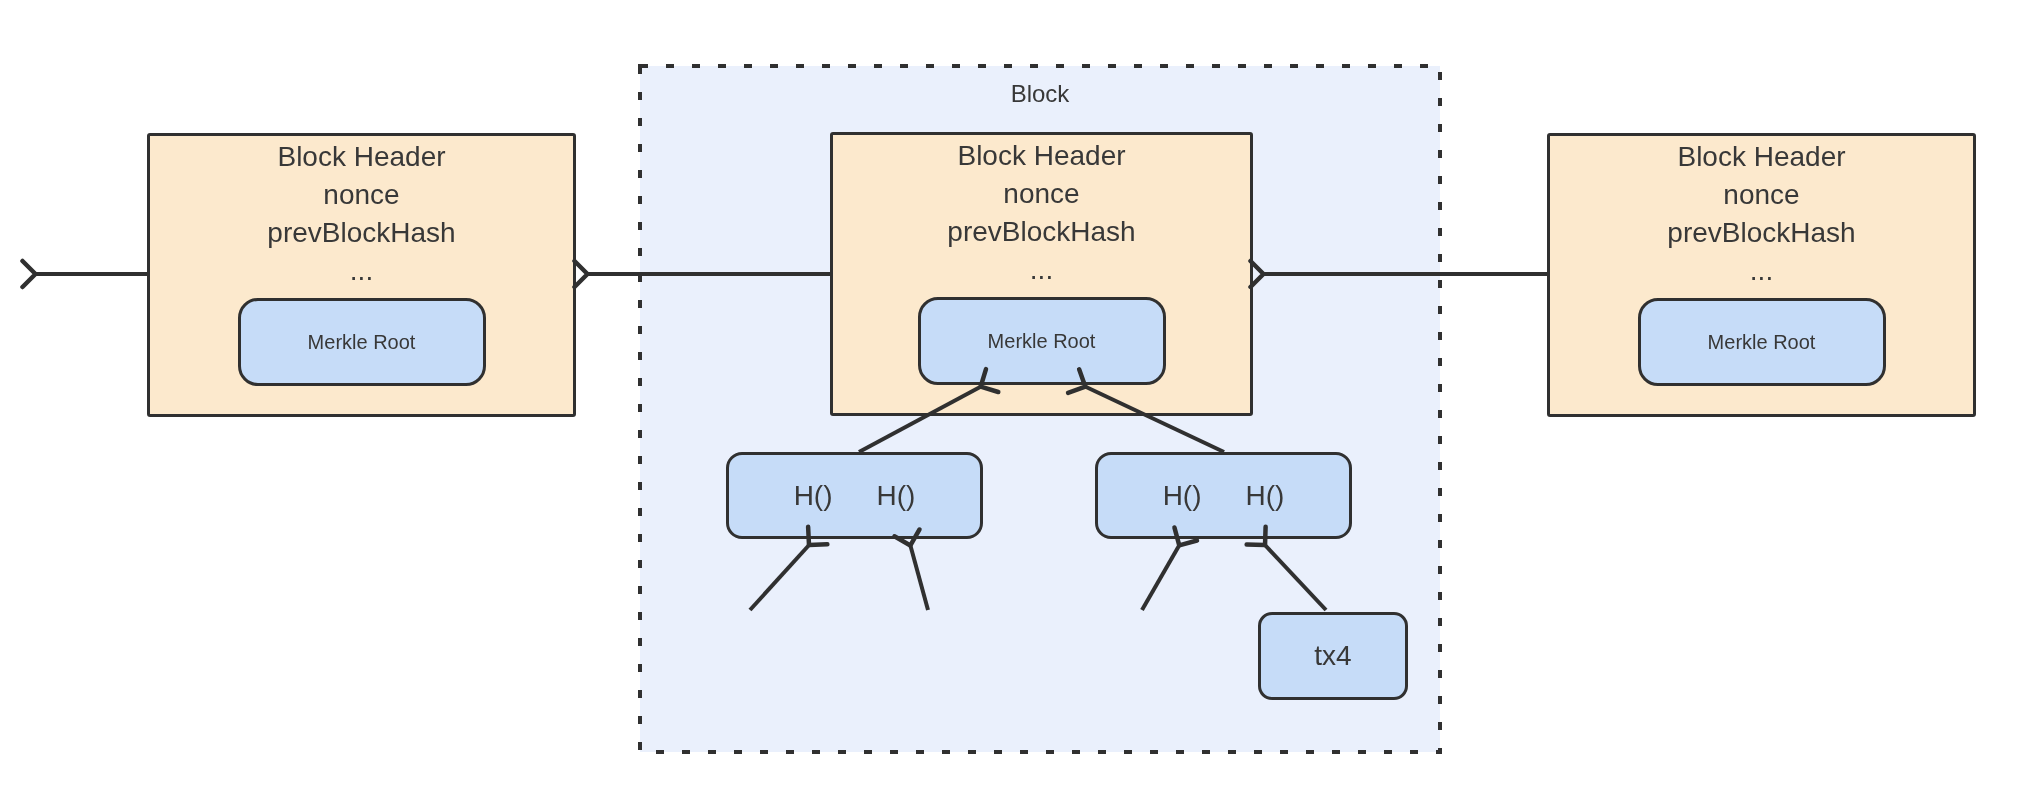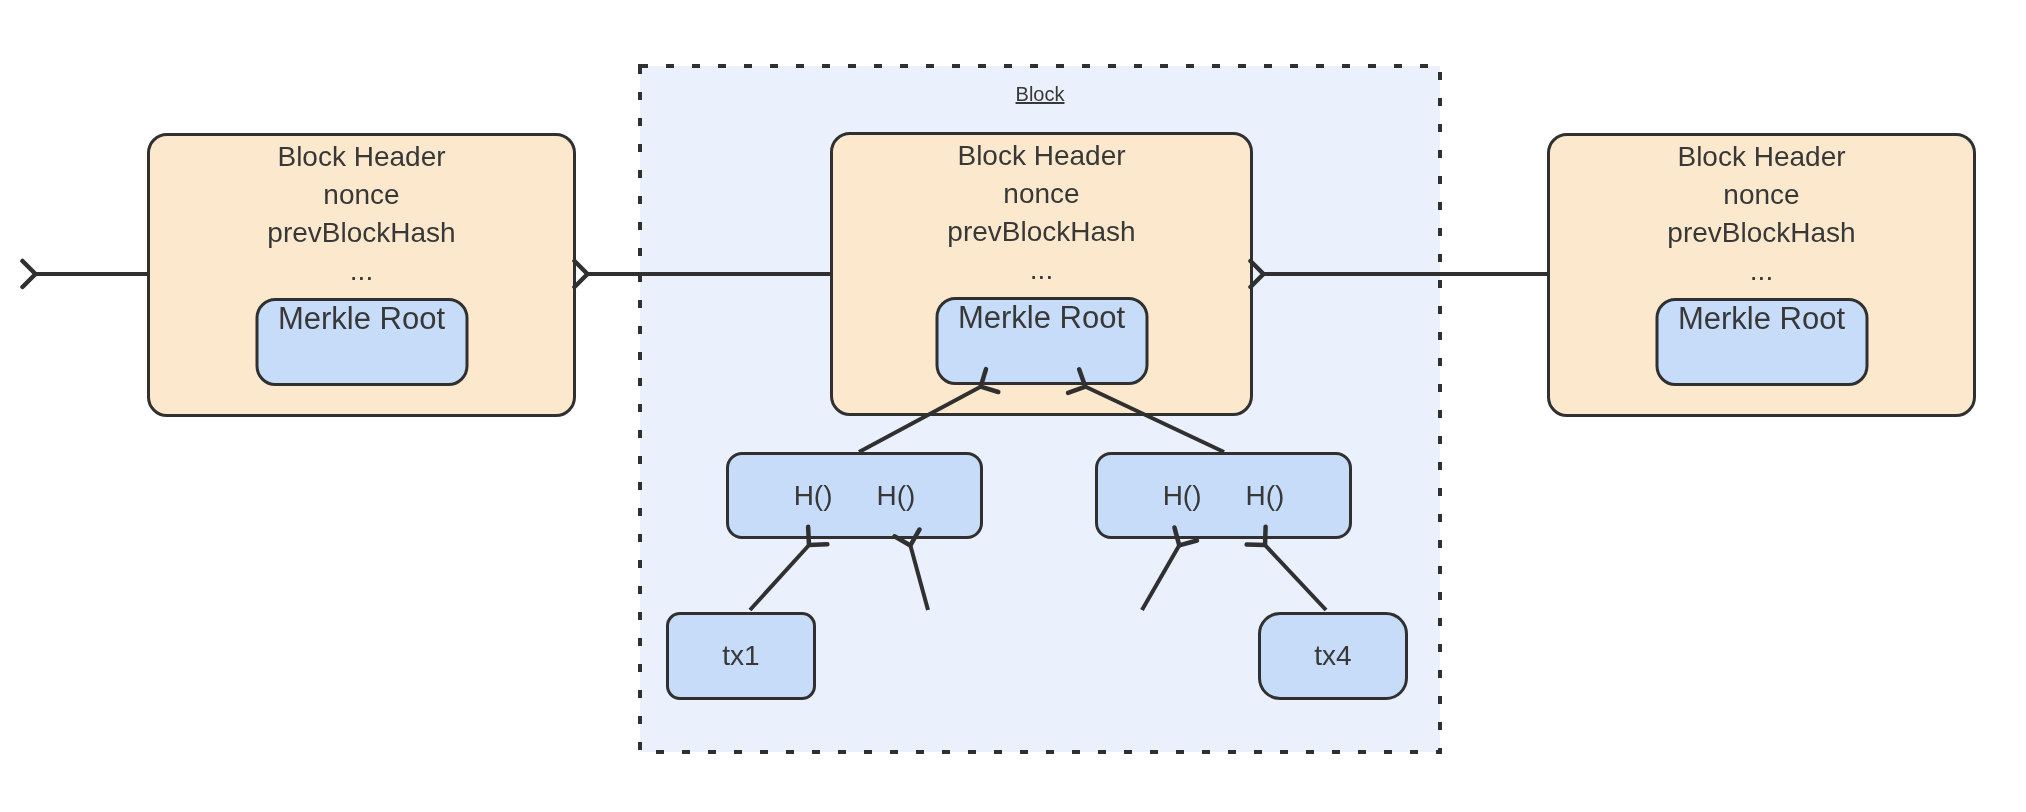--- a/index.html
+++ b/index.html
@@ -4,39 +4,39 @@
 <style>
   html,body{margin:0;padding:0;background:#fff;}
   .canvas{
     position:relative;width:2026px;height:812px;overflow:hidden;
     background:var(--background,#ffffff);
     font-family:"Liberation Sans",sans-serif;
     color:var(--text,#383838);
   }
   svg.layer{position:absolute;left:0;top:0;pointer-events:none;}
   .box{position:absolute;border:3.5px solid var(--stroke,#333);box-sizing:border-box;}
-  .block{background:var(--header_fill,#fce9cd);border-radius:20px;}
+  .block{background:var(--header_fill,#fce9cd);border-radius:3px;}
   .block-title{position:absolute;left:0;right:0;top:2px;text-align:center;font-size:28px;line-height:38px;}
   .merkle{
     position:absolute;left:50%;transform:translateX(-50%);top:162px;
-    width:213px;height:88px;background:var(--node_fill,#c6dcf8);
+    width:248px;height:88px;background:var(--node_fill,#c6dcf8);
     border:3.5px solid var(--stroke,#333);border-radius:20px;box-sizing:border-box;
-    display:flex;align-items:flex-start;justify-content:center;font-size:31px;
+    display:flex;align-items:center;justify-content:center;font-size:20px;
   }
   .hash{
     background:var(--node_fill,#c6dcf8);border-radius:16px;
     display:flex;align-items:center;justify-content:center;gap:44px;font-size:28px;
   }
   .tx{
     background:var(--node_fill,#c6dcf8);border-radius:14px;
     display:flex;align-items:center;justify-content:center;font-size:28px;
   }
   .container-label{
     position:absolute;left:638px;top:78px;width:804px;height:32px;
-    text-align:center;font-size:20px;line-height:32px;text-decoration:underline;
+    text-align:center;font-size:24px;line-height:32px;
   }
   .container-rect{
     fill:var(--container_fill,#eaf0fc);
     stroke:var(--stroke,#333);stroke-width:4;stroke-dasharray:8 18;
   }
   .arrow{
     stroke:var(--stroke,#333);stroke-width:4;fill:none;
     marker-end:url(#arrowhead);
   }
   .arrowhead-path{stroke:var(--stroke,#333);stroke-width:4.5;fill:none;stroke-linecap:round;stroke-linejoin:round;}
@@ -90,24 +90,21 @@
 
   <div class="box hash" style="left:726px;top:452px;width:257px;height:87px;">
     <span>H()</span>
     <span>H()</span>
   </div>
   <div class="box hash" style="left:1095px;top:452px;width:257px;height:87px;">
     <span>H()</span>
     <span>H()</span>
   </div>
 
-  <div class="box tx" style="left:666px;top:612px;width:150px;height:88px;">
-    <span>tx1</span>
-  </div>
-  <div class="box tx" style="left:1258px;top:612px;width:150px;height:88px;border-radius:22px;">
+  <div class="box tx" style="left:1258px;top:612px;width:150px;height:88px;">
     <span>tx4</span>
   </div>
 
   <svg class="layer" width="2026" height="812">
     <defs>
       <marker id="arrowhead" markerUnits="userSpaceOnUse" orient="auto" viewBox="-3 -16 20 32" markerWidth="20" markerHeight="32" refX="1.5" refY="0">
         <path class="arrowhead-path" d="M 13 -13 L 0 0 L 13 13"></path>
       </marker>
     </defs>
 

